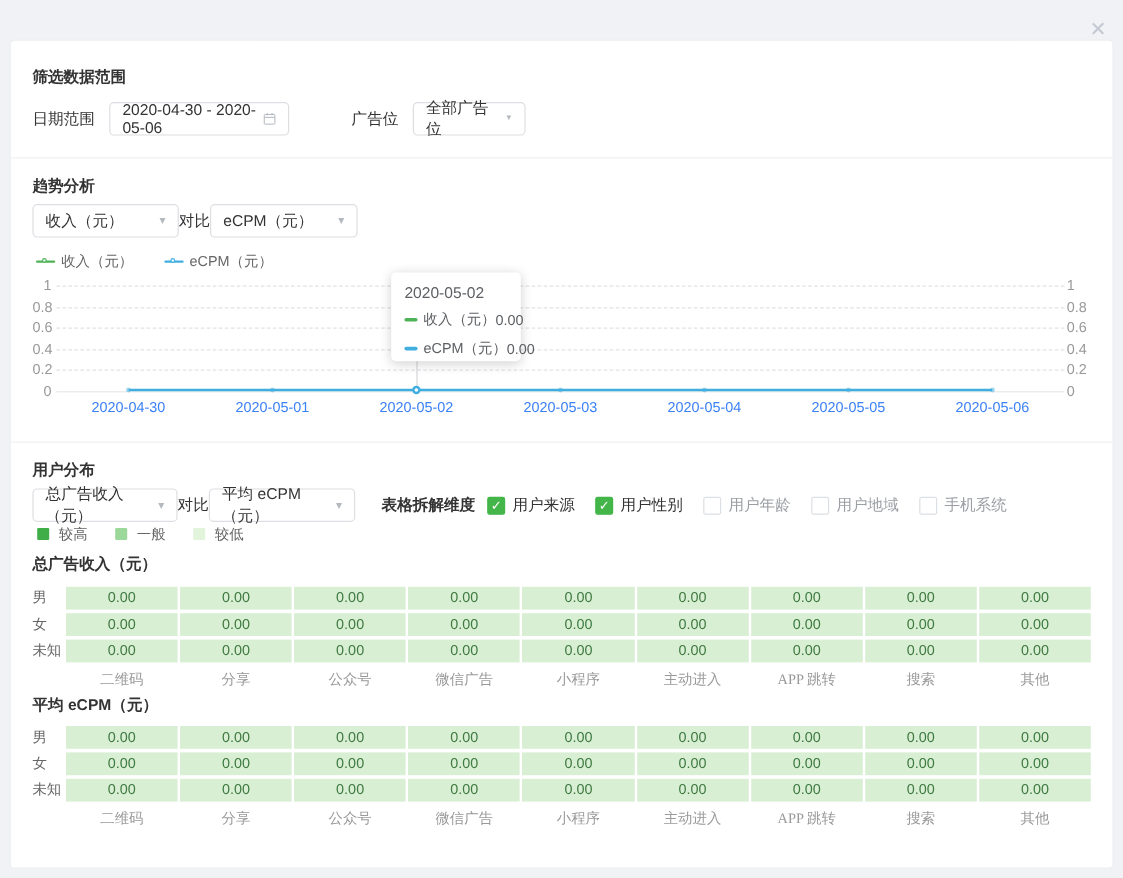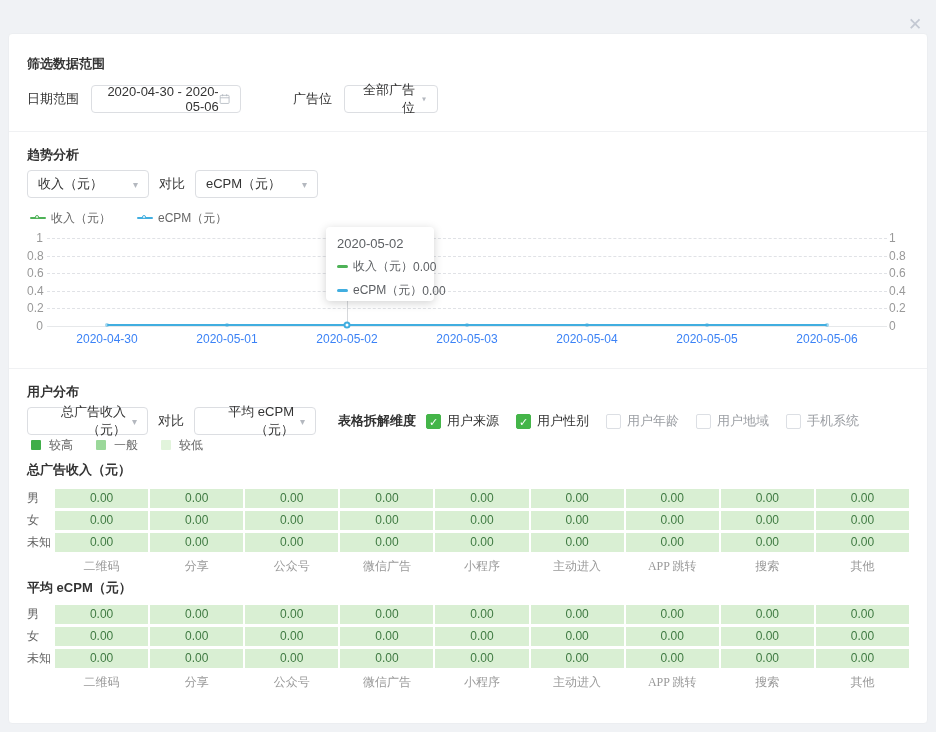--- a/index.html
+++ b/index.html
@@ -26,24 +26,24 @@
   .sec-title.trend { margin-top:15px; }
   .sec-title.dist { margin-top:15px; }
 
   .divider { border-top:1px solid #f0f1f3; margin:18px -18px 0; }
   .divider.after-chart { margin-top:22px; }
 
   .filter-row { display:flex; align-items:center; margin-top:13px; height:28px; font-size:13px; color:#333; }
   .filter-row.tight { margin-top:7px; }
   .lbl { margin-right:12px; }
   .lbl.gap { margin-left:52px; }
-  .vs { margin:0 10px; }
+  .vs { margin:0 0; }
 
   .input, .select { height:28px; border:1px solid #dcdee2; border-radius:4px; background:#fff;
-          display:flex; align-items:center; padding:0 10px; font-size:13px; color:#333; cursor:pointer;text-align:right; }
+          display:flex; align-items:center; padding:0 10px; font-size:13px; color:#333; cursor:pointer; }
   .date-input { width:150px; justify-content:space-between; }
   .select .caret { margin-left:auto; color:#b4b8bf; font-size:10px; padding-left:6px; }
   .sel-slot { width:94px;font-family:Liberation Mono, monospace; } .sel-m1 { width:122px; } .sel-m2 { width:123px; }
   .sel-d1 { width:121px; } .sel-d2 { width:122px; }
 
   
   .chart-legend { display:flex; align-items:center; gap:26px; margin-top:13px; height:14px; margin-left:3px; }
   .leg-item { display:flex; align-items:center; gap:5px; font-size:12px; color:#666; cursor:pointer; }
   .leg-marker { position:relative; width:16px; height:8px; }
   .leg-line { position:absolute; left:0; right:0; top:3px; height:2px; border-radius:1px; }

